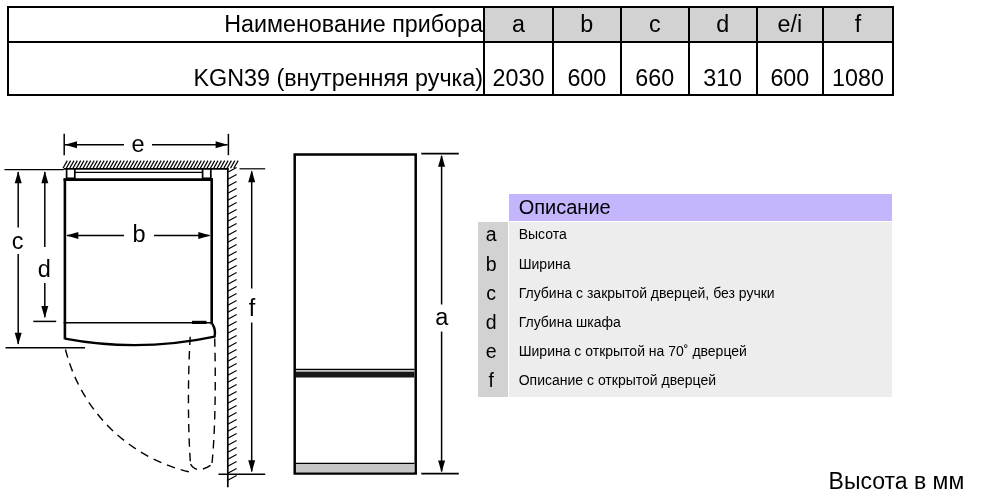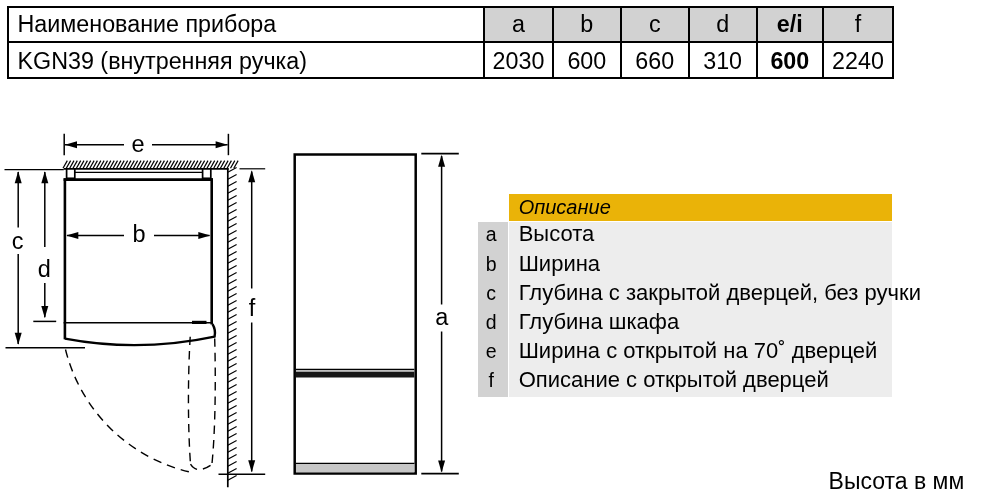--- a/index.html
+++ b/index.html
@@ -1,32 +1,32 @@
 <!DOCTYPE html>
 <html lang="ru"><head>
 <meta charset="utf-8">
 <title>KGN39</title>
 <style>
 html,body{margin:0;padding:0;background:#fff;}
 body{position:relative;width:987px;height:500px;font-family:"Liberation Sans",sans-serif;color:#000;overflow:hidden;}
 svg text{font-family:"Liberation Sans",sans-serif;fill:#000;}
 table.dim{position:absolute;left:7px;top:6px;border-collapse:collapse;table-layout:fixed;}
 table.dim td{border:2px solid #000;font-size:23.3px;padding:0;height:33px;white-space:nowrap;}
-table.dim tr+tr td{height:31.2px;padding-top:3px;margin-left:12px;}
-table.dim td.name{width:465.5px;padding-left:8.5px;text-align:left;border-radius:7px;}
+table.dim tr+tr td{height:31.2px;padding-top:20px;margin-left:12px;}
+table.dim td.name{width:465.5px;padding-left:8.5px;text-align:right;border-radius:7px;}
 table.dim td.v{width:65.9px;text-align:center;}
 table.dim td.va{width:66.9px;}
-table.dim td.ei{width:64.5px;font-weight:bold;}
+table.dim td.ei{width:64.5px;}
 table.dim td.f{width:67.9px;}
 table.dim tr.hd td.v{background:#d2d2d2;}
-.legend-head{position:absolute;left:508.5px;top:193.6px;width:383.3px;height:27.3px;background:#eab308;font-size:20px;line-height:27px;padding-left:10.2px;box-sizing:border-box;font-style:italic;}
+.legend-head{position:absolute;left:508.5px;top:193.6px;width:383.3px;height:27.3px;background:#c4b5fd;font-size:20px;line-height:27px;padding-left:10.2px;box-sizing:border-box;}
 .legend-letters{position:absolute;left:477.8px;top:222.4px;width:30.7px;height:174.3px;background:#d2d2d2;}
 .legend-body{position:absolute;left:508.5px;top:222.4px;width:383.3px;height:174.3px;background:#ededed;}
 .lk{position:absolute;left:475.8px;width:30.7px;height:29.05px;text-align:center;font-size:19.5px;line-height:24.5px;}
-.lt{position:absolute;left:518.7px;height:29.05px;font-size:22px;line-height:24.5px;white-space:nowrap;}
+.lt{position:absolute;left:518.7px;height:29.05px;font-size:14px;line-height:24.5px;white-space:nowrap;}
 .units{position:absolute;left:828.6px;top:470px;font-size:23px;line-height:23px;white-space:nowrap;}
 </style>
 </head>
 <body>
 
 <table class="dim">
 <tbody>
       <tr class="hd">
 
 <td class="name">Наименование прибора</td>
@@ -50,21 +50,21 @@
 <td class="v va">2030</td>
 
 <td class="v">600</td>
 
 <td class="v">660</td>
 
 <td class="v">310</td>
 
 <td class="v ei">600</td>
 
-<td class="v f">2240</td>
+<td class="v f">1080</td>
 </tr>
 </tbody>
   </table>
 
 <svg width="987" height="500" viewBox="0 0 987 500" style="position:absolute;left:0;top:0">
 
 <g>
 <line x1="64.2" y1="133.8" x2="64.2" y2="155.2" stroke="#000" stroke-width="1.5"></line>
 <line x1="228.4" y1="133.8" x2="228.4" y2="155.2" stroke="#000" stroke-width="1.5"></line>
 </g>

